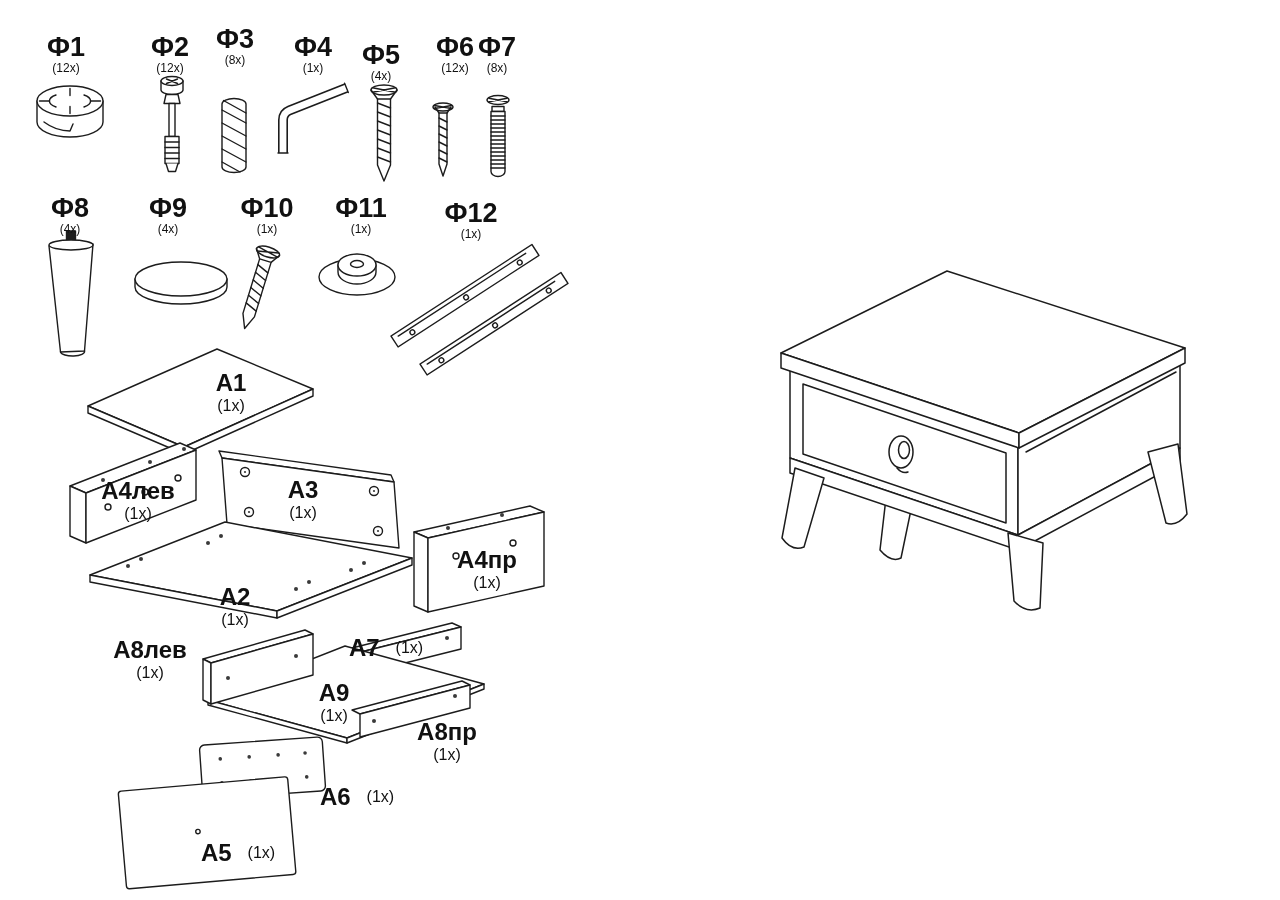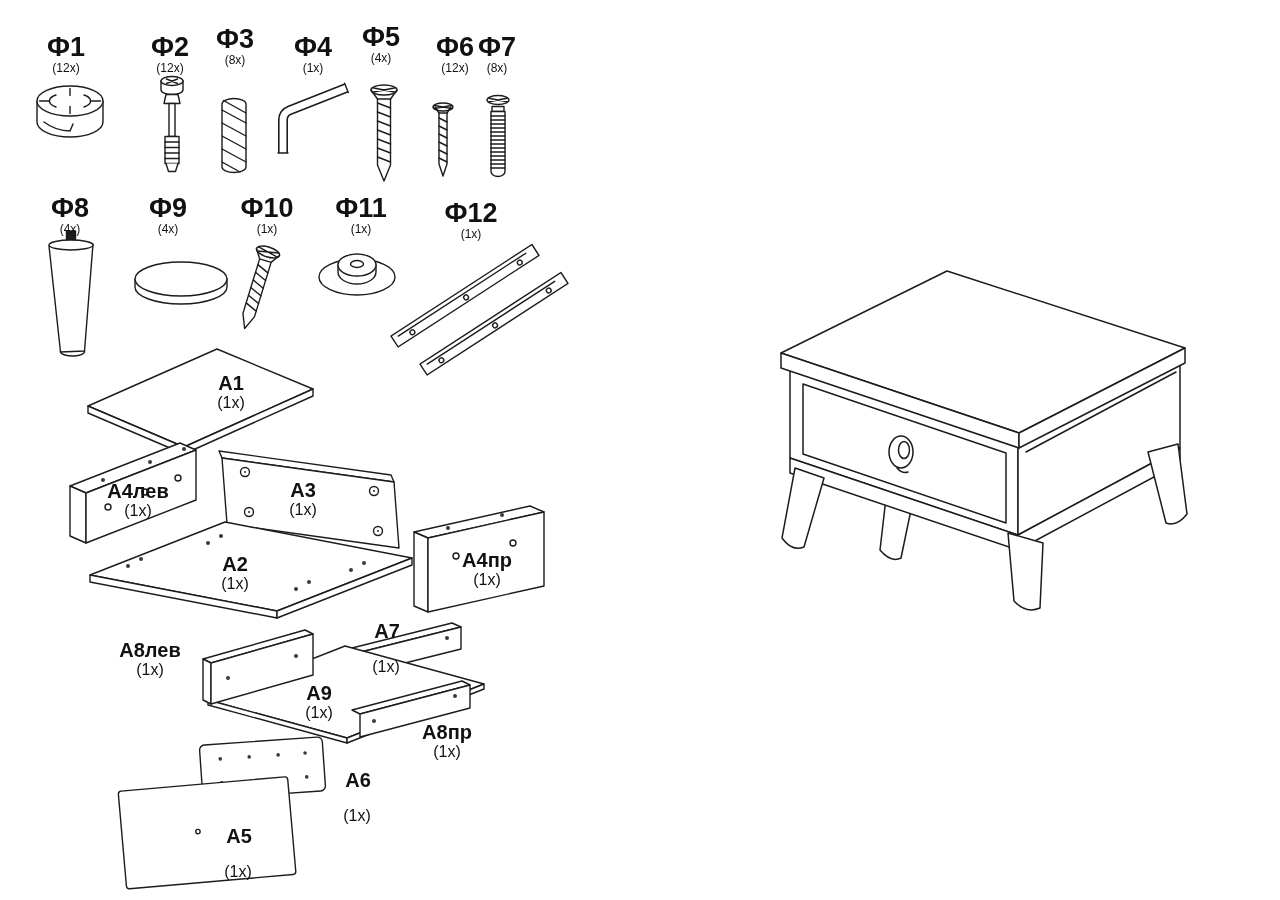--- a/index.html
+++ b/index.html
@@ -1,25 +1,25 @@
 <!DOCTYPE html>
 <html><head>
 <meta charset="utf-8">
 <style>
   * { margin:0; padding:0; box-sizing:border-box; }
   html,body { background:#ffffff; font-family:"Liberation Sans", sans-serif; }
   .canvas { position:relative; width:1280px; height:900px; background:#ffffff; color:#111; overflow:hidden; }
   .canvas > svg { position:absolute; left:0; top:0; }
   .lbl { position:absolute; transform:translate(-50%,-50%); display:flex; flex-direction:column;
          align-items:center; line-height:1.12; white-space:nowrap; text-align:center; }
-  .lbl.row { flex-direction:column; gap:16px; align-items:flex-end; }
+  .lbl.row { flex-direction:row; gap:16px; align-items:center; }
   .lbl .code { font-weight:bold; color:#111; }
   .hw .code { font-size:27px; }
   .hw .qty  { font-size:12px; }
-  .pn .code { font-size:20px; }
+  .pn .code { font-size:24px; }
   .pn .qty  { font-size:16px; }
 </style>
 </head>
 <body>
 
 <div class="canvas">
 
   <svg width="1280" height="900" viewBox="0 0 1280 900">
     <g fill="none" stroke="#1c1c1c" stroke-width="1.4" stroke-linejoin="round" stroke-linecap="round">
 
@@ -251,21 +251,21 @@
       <span class="qty">(12x)</span>
     </div>
   <div class="lbl hw" style="left:235px;top:46px">
       <span class="code">Ф3</span>
       <span class="qty">(8x)</span>
     </div>
   <div class="lbl hw" style="left:313px;top:54px">
       <span class="code">Ф4</span>
       <span class="qty">(1x)</span>
     </div>
-  <div class="lbl hw" style="left:381px;top:44px">
+  <div class="lbl hw" style="left:381px;top:62px">
       <span class="code">Ф5</span>
       <span class="qty">(4x)</span>
     </div>
   <div class="lbl hw" style="left:455px;top:54px">
       <span class="code">Ф6</span>
       <span class="qty">(12x)</span>
     </div>
   <div class="lbl hw" style="left:497px;top:54px">
       <span class="code">Ф7</span>
       <span class="qty">(8x)</span>
@@ -296,37 +296,37 @@
       <span class="qty">(1x)</span>
     </div>
   <div class="lbl pn" style="left:138px;top:500px">
       <span class="code">A4лев</span>
       <span class="qty">(1x)</span>
     </div>
   <div class="lbl pn" style="left:303px;top:499px">
       <span class="code">A3</span>
       <span class="qty">(1x)</span>
     </div>
-  <div class="lbl pn" style="left:235px;top:573px">
+  <div class="lbl pn" style="left:235px;top:606px">
       <span class="code">A2</span>
       <span class="qty">(1x)</span>
     </div>
   <div class="lbl pn" style="left:487px;top:569px">
       <span class="code">A4пр</span>
       <span class="qty">(1x)</span>
     </div>
   <div class="lbl pn row" style="left:386px;top:648px">
       <span class="code">A7</span>
       <span class="qty">(1x)</span>
     </div>
   <div class="lbl pn" style="left:150px;top:659px">
       <span class="code">A8лев</span>
       <span class="qty">(1x)</span>
     </div>
-  <div class="lbl pn" style="left:319px;top:702px">
+  <div class="lbl pn" style="left:334px;top:702px">
       <span class="code">A9</span>
       <span class="qty">(1x)</span>
     </div>
   <div class="lbl pn" style="left:447px;top:741px">
       <span class="code">A8пр</span>
       <span class="qty">(1x)</span>
     </div>
   <div class="lbl pn row" style="left:357px;top:797px">
       <span class="code">A6</span>
       <span class="qty">(1x)</span>

